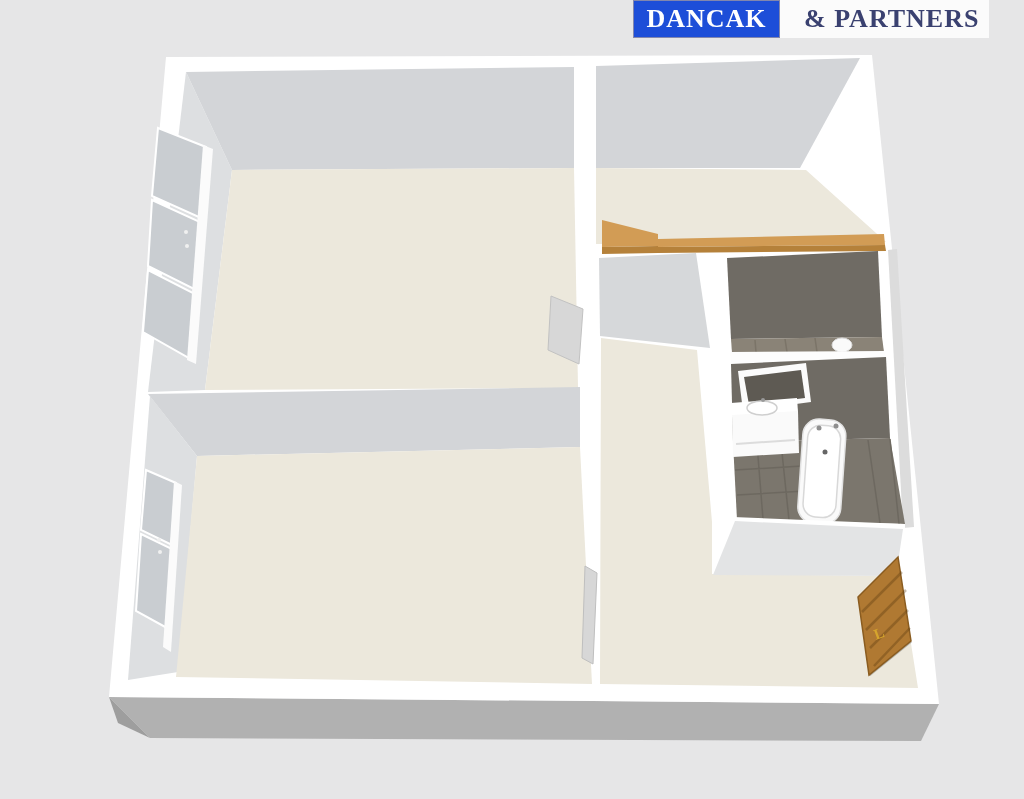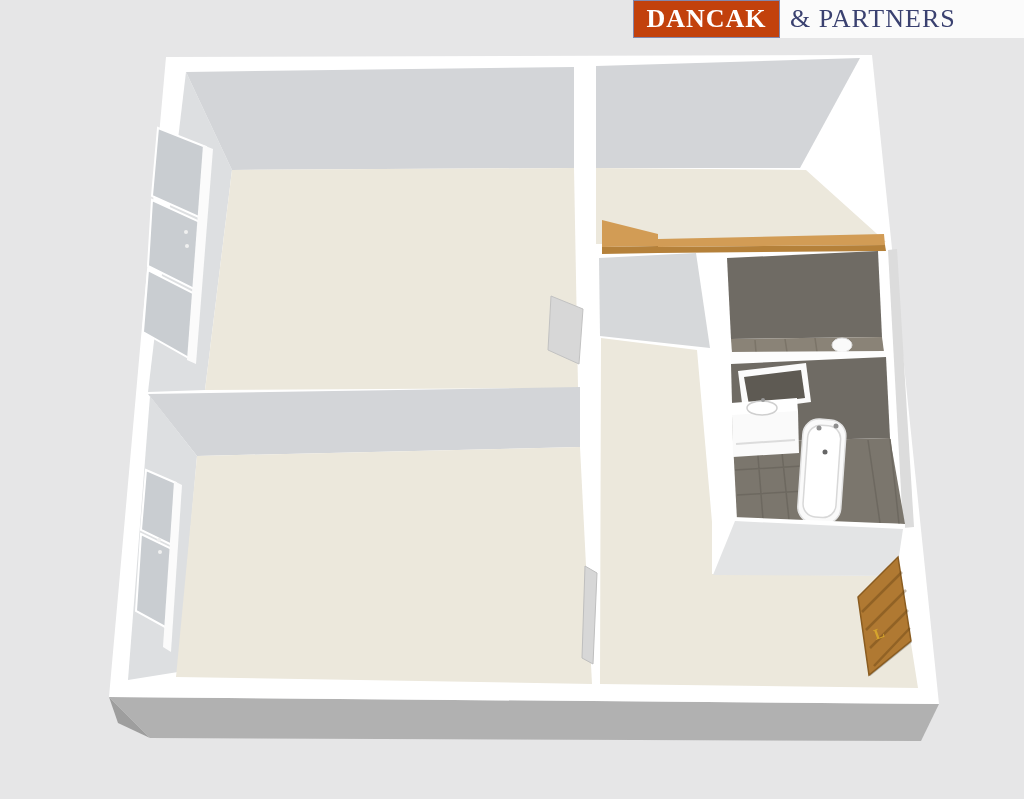--- a/index.html
+++ b/index.html
@@ -1,24 +1,24 @@
 <!DOCTYPE html>
 <html><head>
 <meta charset="utf-8">
 <style>
   html,body{margin:0;padding:0;background:#e6e6e7;}
   #stage{position:relative;width:1024px;height:799px;overflow:hidden;background:#e6e6e7;
          font-family:"Liberation Serif", serif;}
   #plan-svg{position:absolute;left:0;top:0;}
   .logo{position:absolute;left:633px;top:0;height:38px;display:flex;}
   .logo-box{height:38px;display:flex;align-items:center;justify-content:center;}
-  .logo-primary{width:147px;background:#c2410c;border:1px solid #8287ad;box-sizing:border-box;
+  .logo-primary{width:147px;background:#1d4ed8;border:1px solid #8287ad;box-sizing:border-box;
                 color:#ffffff;font-weight:bold;font-size:26px;letter-spacing:1px;}
-  .logo-secondary{width:244px;background:#fbfbfb;color:#3a4170;font-weight:normal;font-size:26px;
-                  letter-spacing:1px;justify-content:flex-start;padding-left:10px;box-sizing:border-box;}
+  .logo-secondary{width:209px;background:#fbfbfb;color:#3a4170;font-weight:bold;font-size:26px;
+                  letter-spacing:1px;justify-content:flex-start;padding-left:24px;box-sizing:border-box;}
 </style>
 </head>
 <body>
 
 <div id="stage">
 
   <svg id="plan-svg" width="1024" height="799" viewBox="0 0 1024 799">
 
     <rect width="1024" height="799" fill="#e6e6e7"></rect>
 

